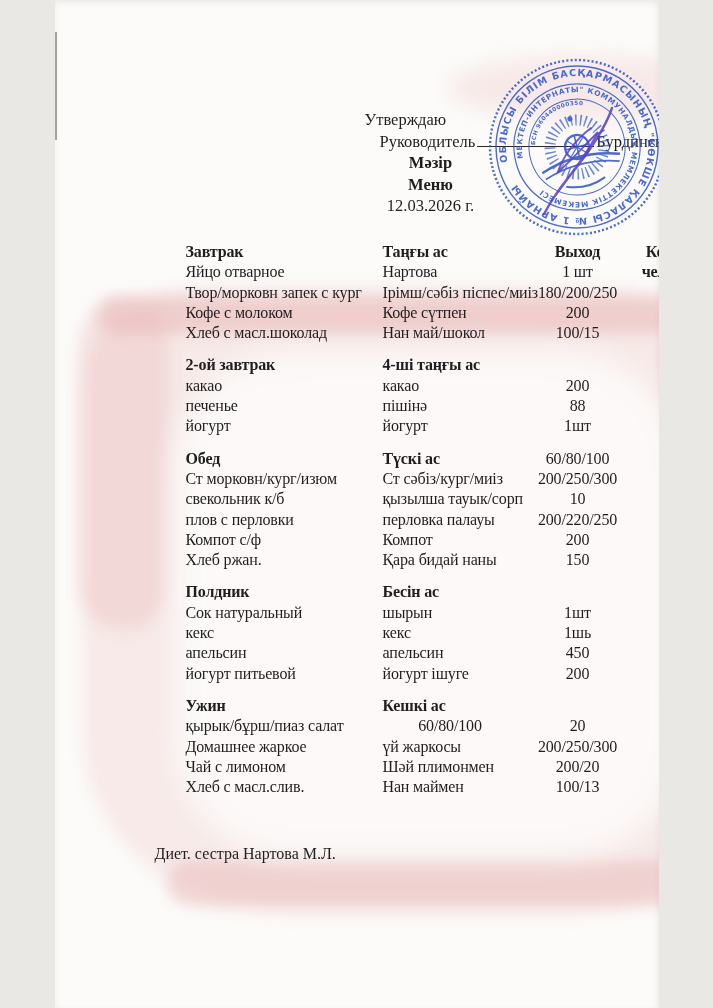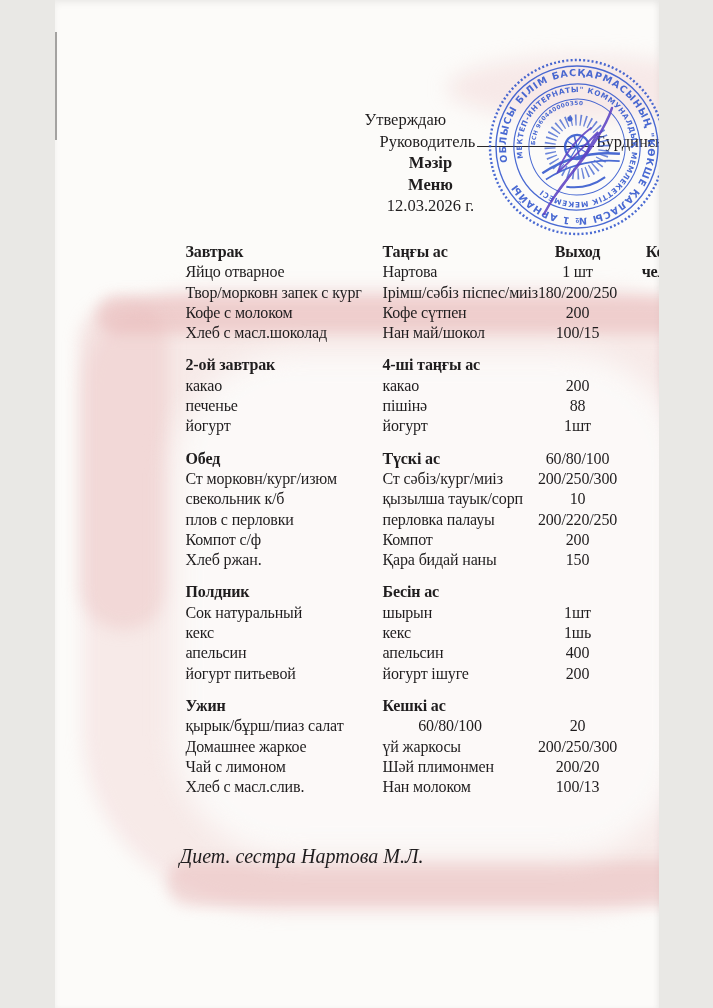--- a/index.html
+++ b/index.html
@@ -35,21 +35,21 @@
   .b{font-weight:bold;}
   .uline{display:inline-block;width:117px;height:13px;border-bottom:1.6px solid #2a2828;margin:0 2px;}
   
   .menu-table{position:absolute;left:112px;top:242px;width:525px;z-index:2;
     font-size:16px;letter-spacing:-0.15px;margin-left:19px;}
   .menu-section{margin-bottom:12px;}
   .menu-row{display:grid;grid-template-columns:197px 135px 120px 65px;line-height:20.3px;}
   .cell{white-space:nowrap;}
   .cell.c3,.cell.c4{text-align:center;}
   
-  .footer{position:absolute;left:125px;top:845px;z-index:2;font-size:20px;font-style:italic;}
+  .footer{position:absolute;left:100px;top:845px;z-index:2;font-size:16px;}
   
   .overlay{position:absolute;left:0;top:0;z-index:3;pointer-events:none;}
   .stamp-txt{font-family:"DejaVu Sans","Liberation Sans",sans-serif;font-weight:bold;}
 </style>
 </head>
 <body>
 
 <div class="scan">
 
   <div class="wm wm-bump"></div>
@@ -183,21 +183,21 @@
         </div>
         <div class="menu-row">
           <div class="cell c1">кекс</div>
           <div class="cell c2">кекс</div>
           <div class="cell c3">1шь</div>
           <div class="cell c4">88</div>
         </div>
         <div class="menu-row">
           <div class="cell c1">апельсин</div>
           <div class="cell c2">апельсин</div>
-          <div class="cell c3">400</div>
+          <div class="cell c3">450</div>
           <div class="cell c4"></div>
         </div>
         <div class="menu-row">
           <div class="cell c1">йогурт питьевой</div>
           <div class="cell c2">йогурт ішуге</div>
           <div class="cell c3">200</div>
           <div class="cell c4"></div>
         </div>
       </div>
       <div class="menu-section">
@@ -219,21 +219,21 @@
           <div class="cell c4"></div>
         </div>
         <div class="menu-row">
           <div class="cell c1">Чай с лимоном</div>
           <div class="cell c2">Шәй плимонмен</div>
           <div class="cell c3">200/20</div>
           <div class="cell c4"></div>
         </div>
         <div class="menu-row">
           <div class="cell c1">Хлеб с масл.слив.</div>
-          <div class="cell c2">Нан молоком</div>
+          <div class="cell c2">Нан маймен</div>
           <div class="cell c3">100/13</div>
           <div class="cell c4"></div>
         </div>
       </div>
     </div>
 
   <div class="footer">Диет. сестра Нартова М.Л.</div>
 
   <svg class="overlay" width="713" height="1008" viewBox="0 0 713 1008">
     <defs>

